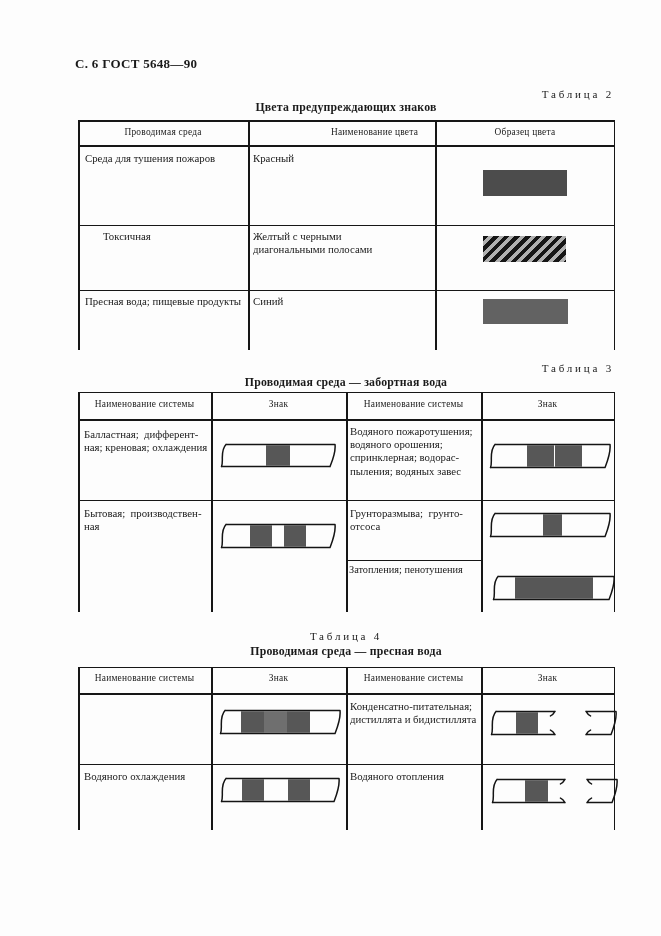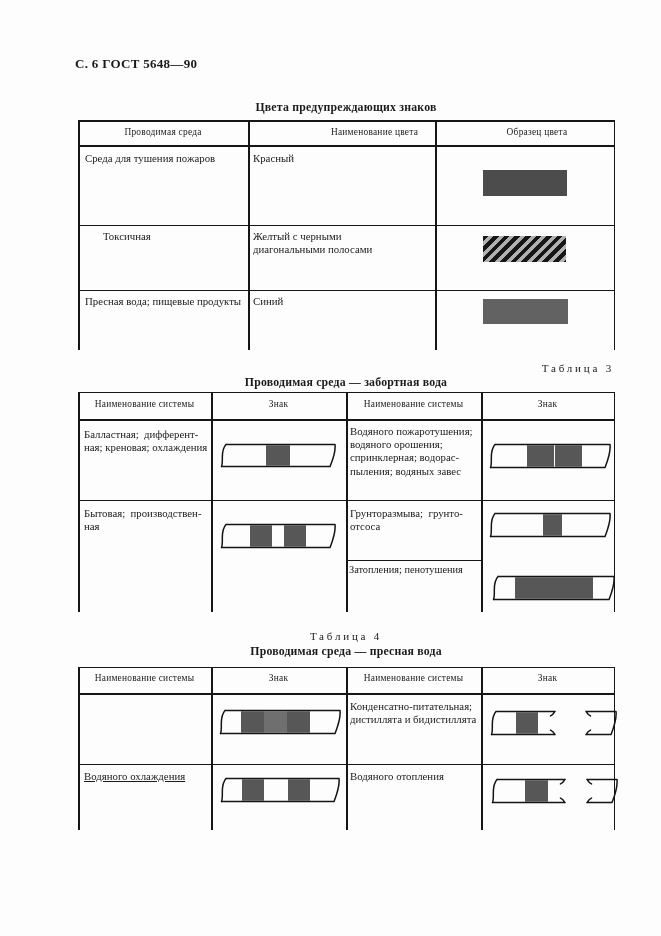--- a/index.html
+++ b/index.html
@@ -18,34 +18,35 @@
   .swatch{position:absolute;}
   .sign{position:absolute;display:block;}
 </style>
 </head>
 <body>
 
 <div id="page">
 
   <div class="page-hdr">С. 6 ГОСТ 5648—90</div>
 
+  <div class="tbl-label" style="top:88px;">Таблица 2</div>
   <div class="tbl-title" style="top:100px;">Цвета предупреждающих знаков</div>
 
   <div class="lh" style="left:78px;top:120px;width:537px;height:2px;"></div>
   <div class="lh" style="left:78px;top:145px;width:537px;height:2.4px;"></div>
   <div class="lh" style="left:78px;top:225px;width:537px;height:1.2px;"></div>
   <div class="lh" style="left:78px;top:290px;width:537px;height:1.2px;"></div>
   <div class="lv" style="left:78px;top:120px;height:230px;"></div>
   <div class="lv" style="left:248px;top:120px;height:230px;"></div>
   <div class="lv" style="left:435px;top:120px;height:230px;"></div>
   <div class="lv" style="left:613.5px;top:120px;height:230px;"></div>
 
   <div class="hdr-cell" style="left:80px;top:127px;width:166px;">Проводимая среда</div>
   <div class="hdr-cell" style="left:250px;top:127px;width:183px;padding-left:33px;">Наименование цвета</div>
-  <div class="hdr-cell" style="left:437px;top:127px;width:176px;margin-left:12px;">Образец цвета</div>
+  <div class="hdr-cell" style="left:437px;top:127px;width:176px;">Образец цвета</div>
 
   <div class="cell" style="left:85px;top:152px;width:160px;">Среда для тушения пожаров</div>
   <div class="cell" style="left:253px;top:152px;width:170px;">Красный</div>
   <div class="swatch" style="left: 483px; top: 170px; width: 84px; height: 26px; background: rgb(76, 76, 76);"></div>
 
   <div class="cell" style="left:85px;top:230px;width:160px;margin-left:18px;">Токсичная</div>
   <div class="cell" style="left:253px;top:230px;width:170px;">Желтый с черными
 диагональными полосами</div>
   <div class="swatch" style="left: 483px; top: 236px; width: 83px; height: 26px; background: repeating-linear-gradient(135deg, rgb(22, 22, 22) 0px, rgb(22, 22, 22) 4px, rgb(176, 176, 176) 4px, rgb(176, 176, 176) 7.5px);"></div>
 
@@ -132,21 +133,21 @@
         <rect x="70" y="2.3" width="23" height="21.400000000000002" fill="#575757"></rect>
         <path d="M8 1.4 L123 1.4 M3.5 24.6 L118 24.6 M8 1.4 C1.6 8.360000000000001 6 18.8 3.5 24.6 M123 1.4 C124 9.520000000000001 120.5 18.104 118 24.6 " fill="none" stroke="#141414" stroke-width="1.5" stroke-linecap="round"></path>
       </svg></span>
   <div class="cell" style="left:350px;top:700px;width:131px;">Конденсатно-питательная;
 дистиллята и бидистиллята</div>
   <span class="sign" style="left:488px;top:710px;"><svg width="132" height="26" viewBox="0 0 132 26">
         <rect x="28" y="2.3" width="22" height="21.400000000000002" fill="#575757"></rect>
         <path d="M8 1.4 L67 1.4 M3.5 24.6 L67 24.6 M8 1.4 C1.6 8.360000000000001 6 18.8 3.5 24.6 M67 1.4 q-2 3.5 -4.5 4.5 M67 24.6 q-2 -3.5 -4.5 -4.5 M98 1.4 L128 1.4 M98 24.6 L123 24.6 M98 1.4 q2 3.5 4.5 4.5 M98 24.6 q2 -3.5 4.5 -4.5 M128 1.4 C129 9.520000000000001 125.5 18.104 123 24.6 " fill="none" stroke="#141414" stroke-width="1.5" stroke-linecap="round"></path>
       </svg></span>
 
-  <div class="cell" style="left:84px;top:770px;width:127px;text-decoration:underline;">Водяного охлаждения</div>
+  <div class="cell" style="left:84px;top:770px;width:127px;">Водяного охлаждения</div>
   <span class="sign" style="left:218px;top:777px;"><svg width="124" height="26" viewBox="0 0 124 26">
         <rect x="24" y="2.3" width="22" height="21.400000000000002" fill="#575757"></rect>
         <rect x="70" y="2.3" width="22" height="21.400000000000002" fill="#575757"></rect>
         <path d="M8 1.4 L121 1.4 M3.5 24.6 L116 24.6 M8 1.4 C1.6 8.360000000000001 6 18.8 3.5 24.6 M121 1.4 C122 9.520000000000001 118.5 18.104 116 24.6 " fill="none" stroke="#141414" stroke-width="1.5" stroke-linecap="round"></path>
       </svg></span>
   <div class="cell" style="left:350px;top:770px;width:131px;">Водяного отопления</div>
   <span class="sign" style="left:489px;top:778px;"><svg width="131" height="26" viewBox="0 0 131 26">
         <rect x="36" y="2.3" width="23" height="21.400000000000002" fill="#575757"></rect>
         <path d="M8 1.4 L76 1.4 M3.5 24.6 L76 24.6 M8 1.4 C1.6 8.360000000000001 6 18.8 3.5 24.6 M76 1.4 q-2 3.5 -4.5 4.5 M76 24.6 q-2 -3.5 -4.5 -4.5 M98 1.4 L128 1.4 M98 24.6 L123 24.6 M98 1.4 q2 3.5 4.5 4.5 M98 24.6 q2 -3.5 4.5 -4.5 M128 1.4 C129 9.520000000000001 125.5 18.104 123 24.6 " fill="none" stroke="#141414" stroke-width="1.5" stroke-linecap="round"></path>
       </svg></span>

